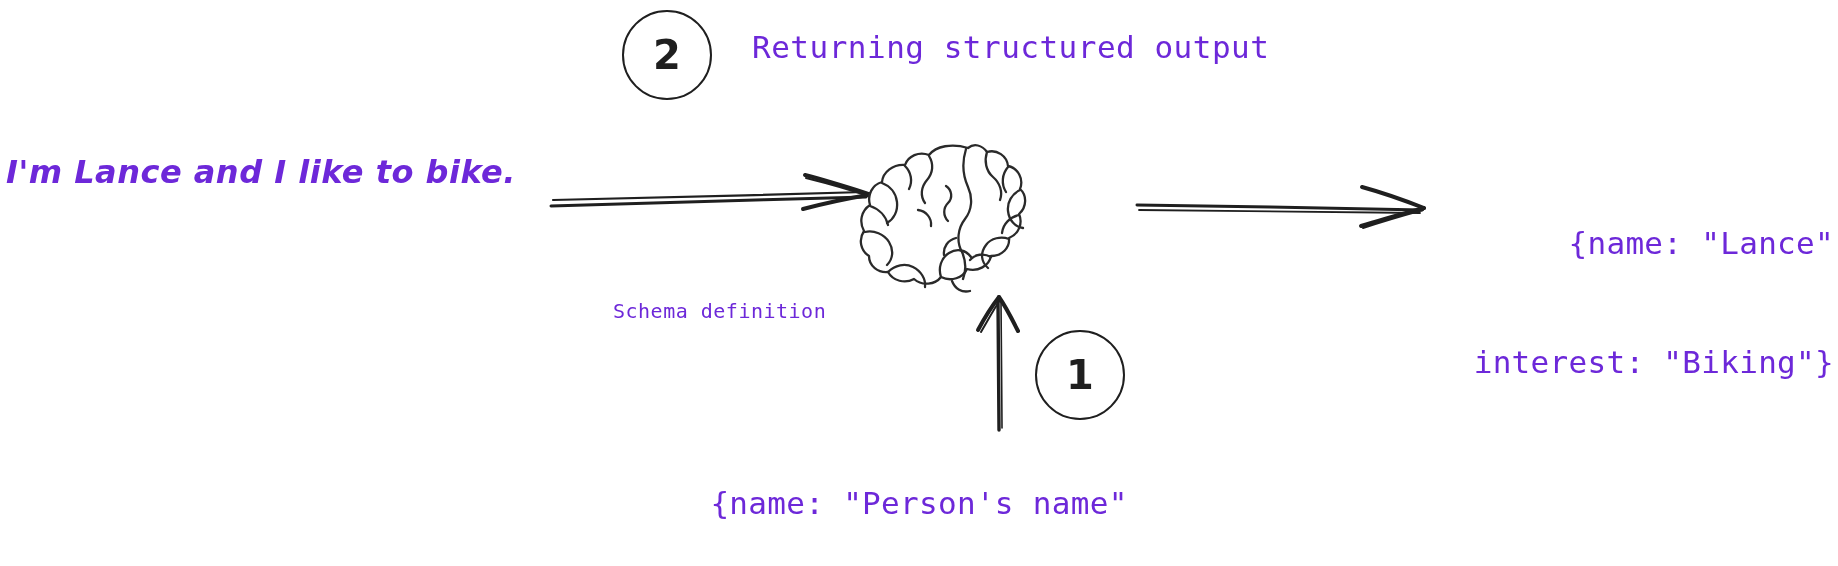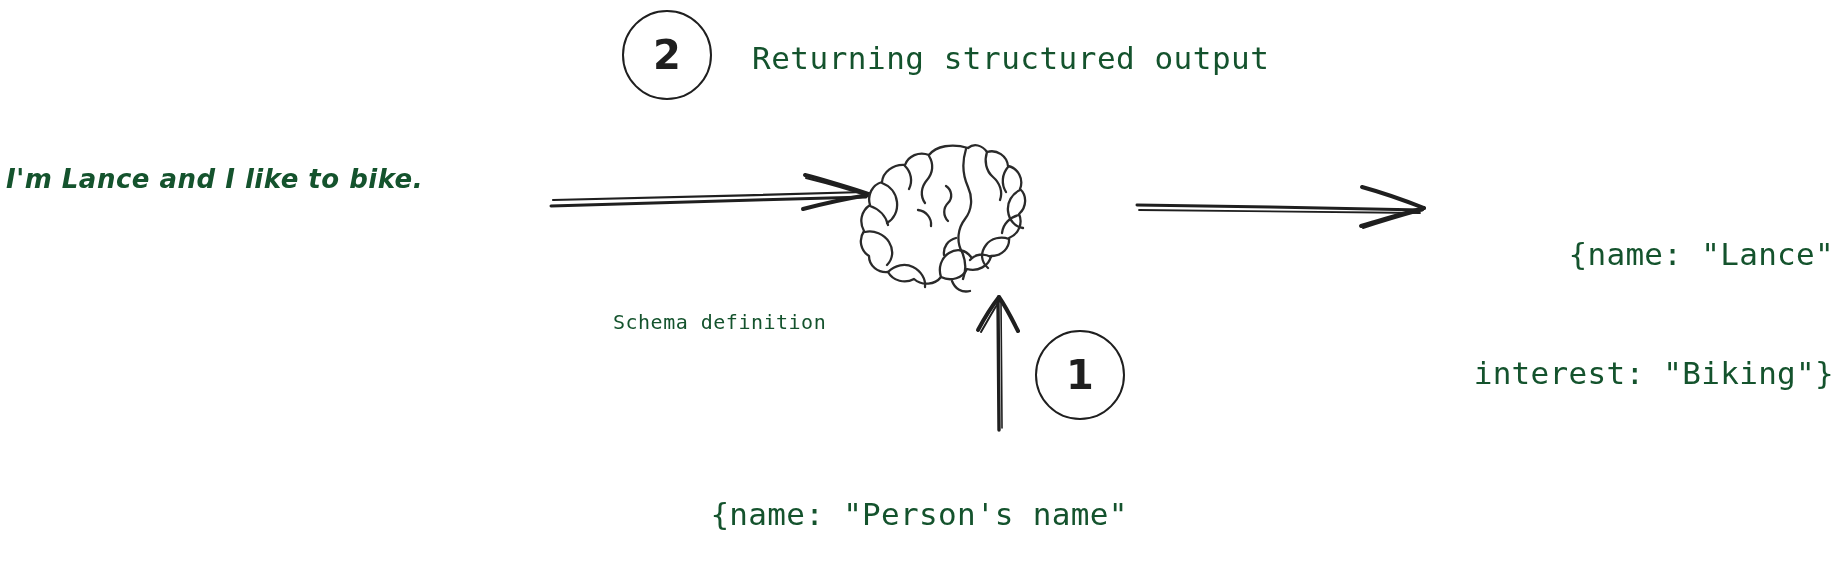--- a/index.html
+++ b/index.html
@@ -12,42 +12,41 @@
     width: 1838px;
     height: 566px;
     background: #ffffff;
     overflow: hidden;
     font-family: "DejaVu Sans Mono", monospace;
   }
 
   
   .txt {
     position: absolute;
-    color: #14532d;
+    color: #6d28d9;
     white-space: pre;
     line-height: 1.28;
-    margin-top: 11px;
   }
 
   .handwriting {
     font-family: "DejaVu Sans", sans-serif;
     font-style: italic;
     font-weight: 600;
     letter-spacing: 0.5px;
   }
 
   .mono {
     font-family: "DejaVu Sans Mono", monospace;
     font-weight: 500;
   }
 
   #input-utterance {
     left: 6px;
     top: 152px;
-    font-size: 26px;
+    font-size: 32px;
   }
 
   #step2-label {
     left: 752px;
     top: 28px;
     font-size: 31px;
     letter-spacing: 0.5px;
   }
 
   #schema-definition-label {

